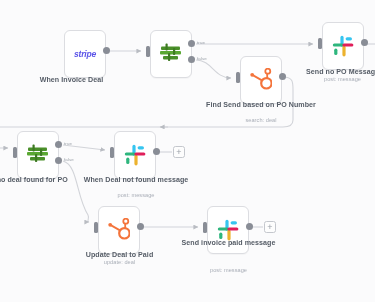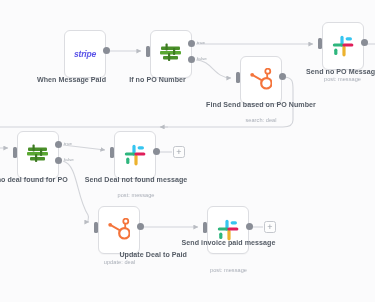--- a/index.html
+++ b/index.html
@@ -132,38 +132,37 @@
       <path d="M250,227 L263,227"></path>
 
       <path d="M365,44 L375,44"></path>
     </g>
   </svg>
 
   <div class="node" style="left:64px; top:30px;">
     <span class="stripe-wordmark">stripe</span>
   </div>
   <div class="port-out" style="left:103px; top:47px;"></div>
-  <div class="node-label" style="left:14px; top:76px; width:115px;">When Message Paid</div>
+  <div class="node-label" style="left:14px; top:76px; width:115px;">When Invoice Deal</div>
 
   <div class="node" style="left:150px; top:30px;">
     <svg width="26" height="22" viewBox="0 0 26 22">
       <rect x="3" y="3.5" width="19" height="3.4" rx="1" fill="#4a8f29"></rect>
       <rect x="2" y="8" width="21" height="3.6" rx="1" fill="#5aa832"></rect>
       <rect x="5" y="13" width="15" height="3.4" rx="1" fill="#4a8f29"></rect>
       <rect x="7.5" y="0.6" width="2.2" height="7" rx="0.8" fill="#3d7a22"></rect>
       <rect x="15" y="5" width="2.2" height="7" rx="0.8" fill="#3d7a22"></rect>
       <rect x="10" y="10" width="2.2" height="8" rx="0.8" fill="#3d7a22"></rect>
     </svg>
   </div>
   <div class="port-in" style="left:146px; top:46px;"></div>
   <div class="port-out" style="left:188px; top:40px;"></div>
   <div class="port-tag" style="left:197px; top:40px;">true</div>
   <div class="port-out" style="left:188px; top:56px;"></div>
   <div class="port-tag" style="left:197px; top:56px;">false</div>
-  <div class="node-label" style="left:100px; top:76px; width:115px;">If no PO Number</div>
 
   <div class="node" style="left:240px; top:56px;">
     <svg width="22" height="24" viewBox="0 0 22 24">
       <circle cx="16.4" cy="15.3" r="5.2" fill="none" stroke="#f4743b" stroke-width="2.2"></circle>
       <circle cx="17.8" cy="3.2" r="2.5" fill="none" stroke="#f4743b" stroke-width="1.8"></circle>
       <path d="M17.2,5.8 L17.2,10.2" stroke="#f4743b" stroke-width="1.8"></path>
       <path d="M12.4,12.6 L3.2,7.4" stroke="#f4743b" stroke-width="1.8"></path>
       <circle cx="2.2" cy="6.8" r="1.9" fill="#f4743b"></circle>
     </svg>
   </div>
@@ -209,35 +208,35 @@
       <rect x="8.4" y="0.8" width="3.2" height="11" rx="1.6" fill="#36c5f0"></rect>
       <rect x="0.8" y="8.4" width="11" height="3.2" rx="1.6" fill="#2eb67d"></rect>
       <rect x="10.4" y="10.4" width="3.2" height="11" rx="1.6" fill="#ecb22e"></rect>
       <rect x="10.4" y="8.4" width="11" height="3.2" rx="1.6" fill="#e01e5a"></rect>
       <rect x="13.6" y="2.2" width="6.4" height="3.2" rx="1.6" fill="#36c5f0"></rect>
       <rect x="2.2" y="13.6" width="3.2" height="6.4" rx="1.6" fill="#2eb67d"></rect>
     </svg>
   </div>
   <div class="port-in" style="left:110px; top:147px;"></div>
   <div class="port-out" style="left:153px; top:148px;"></div>
-  <div class="node-label" style="left:82px; top:176px; width:108px;">Send Deal not found message</div>
+  <div class="node-label" style="left:82px; top:176px; width:108px;">When Deal not found message</div>
   <div class="node-sub" style="left:82px; top:192px; width:108px;">post: message</div>
 
   <div class="node" style="left:98px; top:206px;">
     <svg width="22" height="24" viewBox="0 0 22 24">
       <circle cx="16.4" cy="15.3" r="5.2" fill="none" stroke="#f4743b" stroke-width="2.2"></circle>
       <circle cx="17.8" cy="3.2" r="2.5" fill="none" stroke="#f4743b" stroke-width="1.8"></circle>
       <path d="M17.2,5.8 L17.2,10.2" stroke="#f4743b" stroke-width="1.8"></path>
       <path d="M12.4,12.6 L3.2,7.4" stroke="#f4743b" stroke-width="1.8"></path>
       <circle cx="2.2" cy="6.8" r="1.9" fill="#f4743b"></circle>
     </svg>
   </div>
   <div class="port-in" style="left:94px; top:222px;"></div>
   <div class="port-out" style="left:137px; top:223px;"></div>
-  <div class="node-label" style="left:72px; top:251px; width:115px;text-align:right;">Update Deal to Paid</div>
+  <div class="node-label" style="left:62px; top:251px; width:115px;">Update Deal to Paid</div>
   <div class="node-sub" style="left:62px; top:259px; width:115px;">update: deal</div>
 
   <div class="node" style="left:207px; top:206px;">
     <svg width="22" height="22" viewBox="0 0 22 22">
       <rect x="8.4" y="0.8" width="3.2" height="11" rx="1.6" fill="#36c5f0"></rect>
       <rect x="0.8" y="8.4" width="11" height="3.2" rx="1.6" fill="#2eb67d"></rect>
       <rect x="10.4" y="10.4" width="3.2" height="11" rx="1.6" fill="#ecb22e"></rect>
       <rect x="10.4" y="8.4" width="11" height="3.2" rx="1.6" fill="#e01e5a"></rect>
       <rect x="13.6" y="2.2" width="6.4" height="3.2" rx="1.6" fill="#36c5f0"></rect>
       <rect x="2.2" y="13.6" width="3.2" height="6.4" rx="1.6" fill="#2eb67d"></rect>

